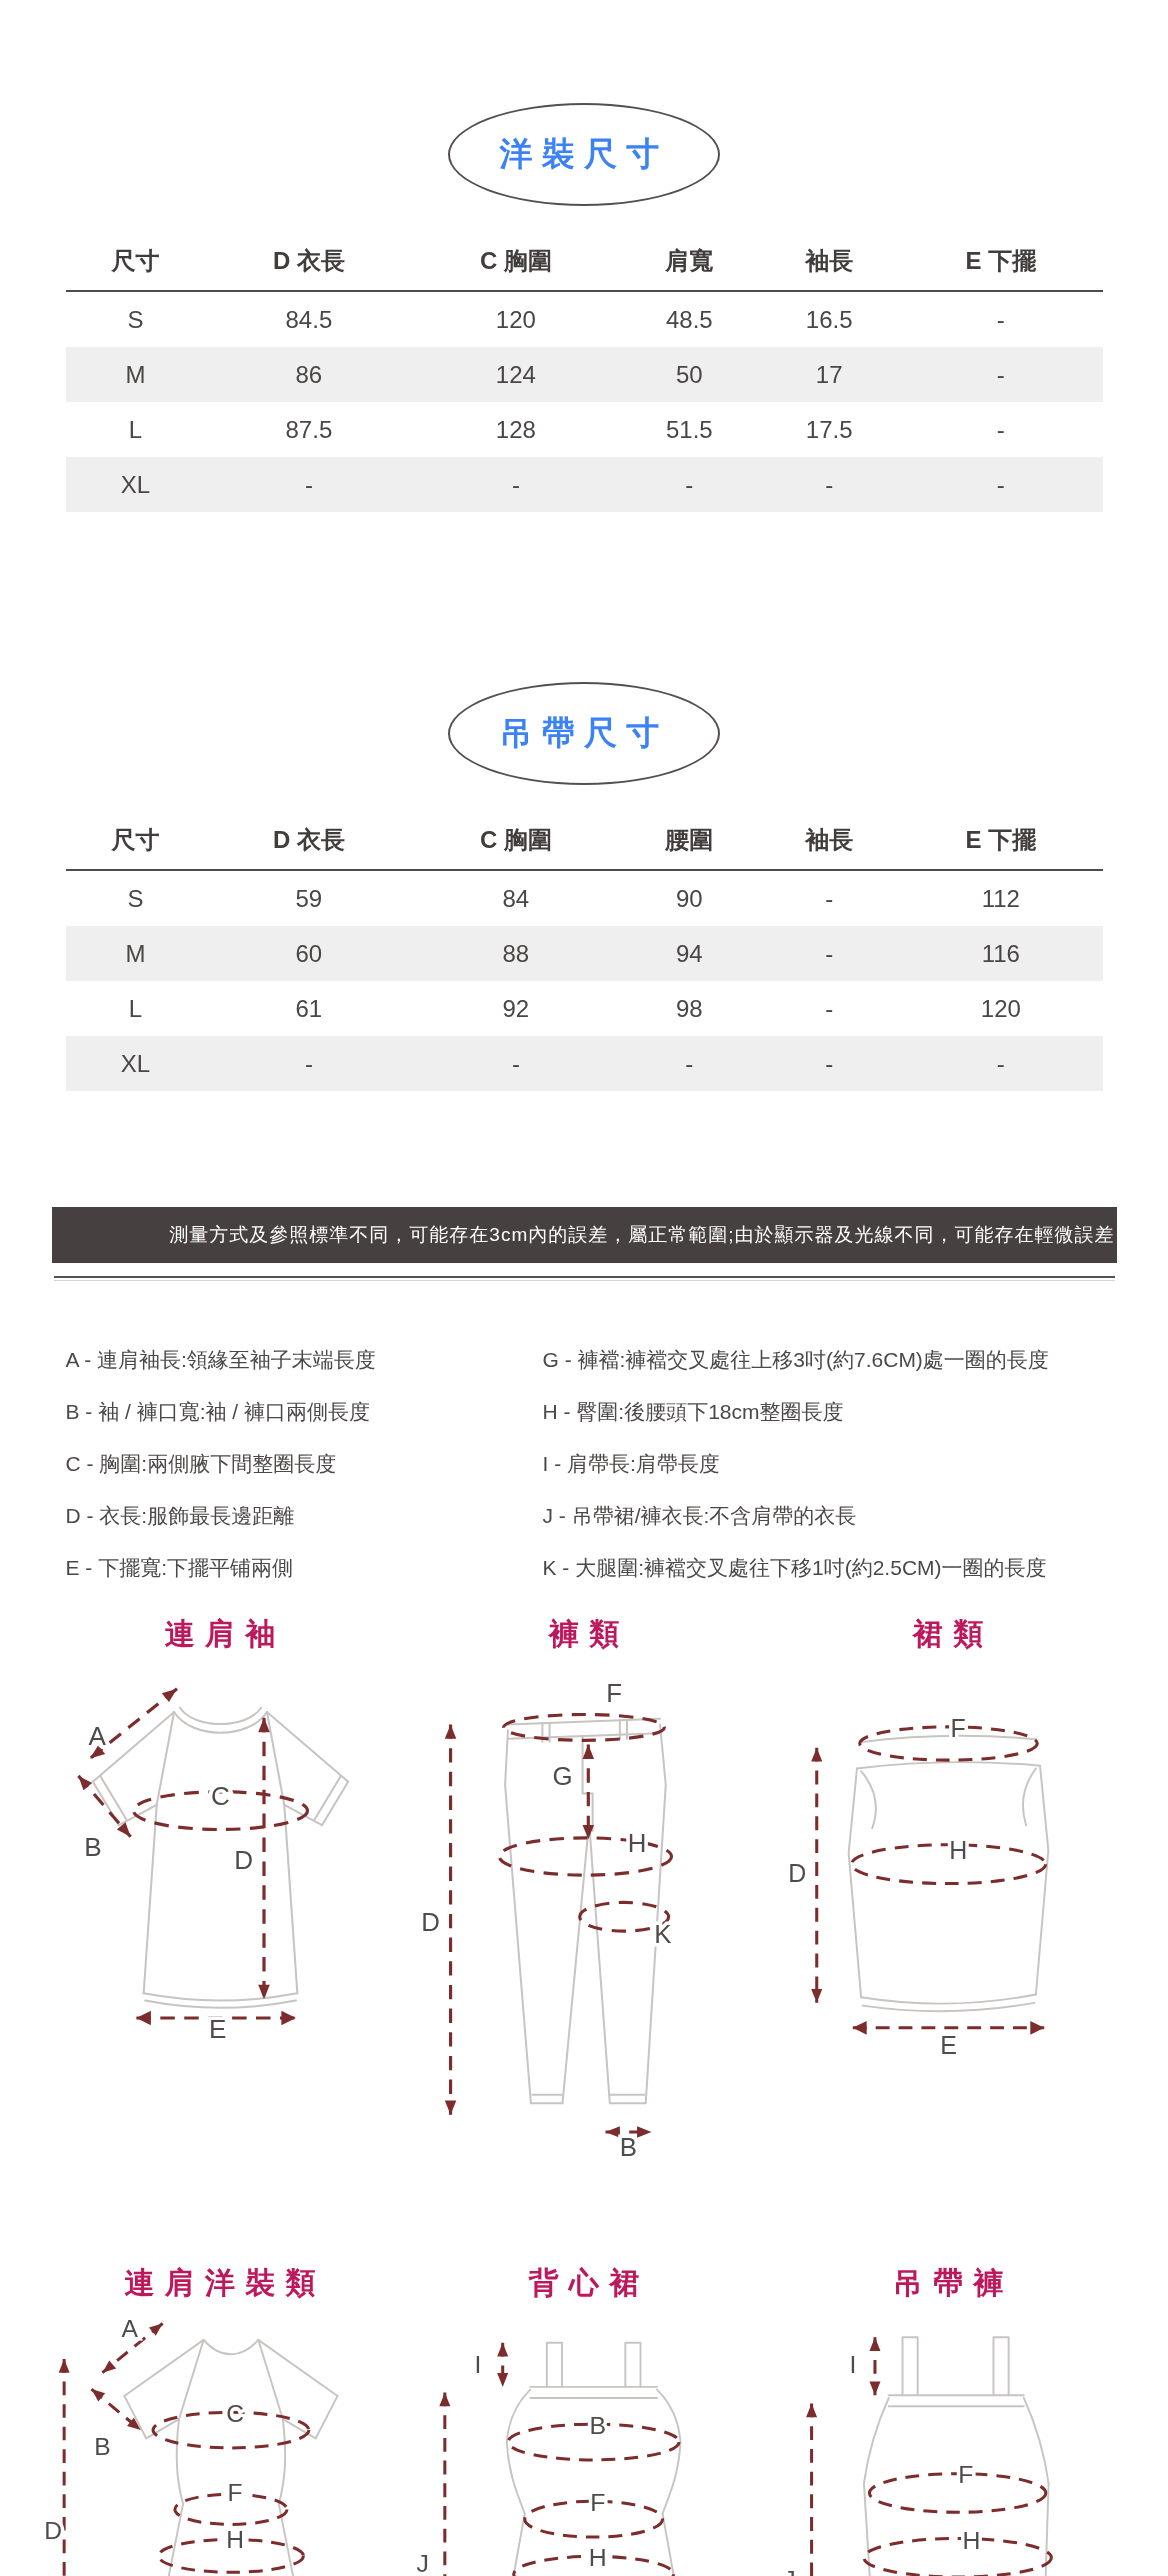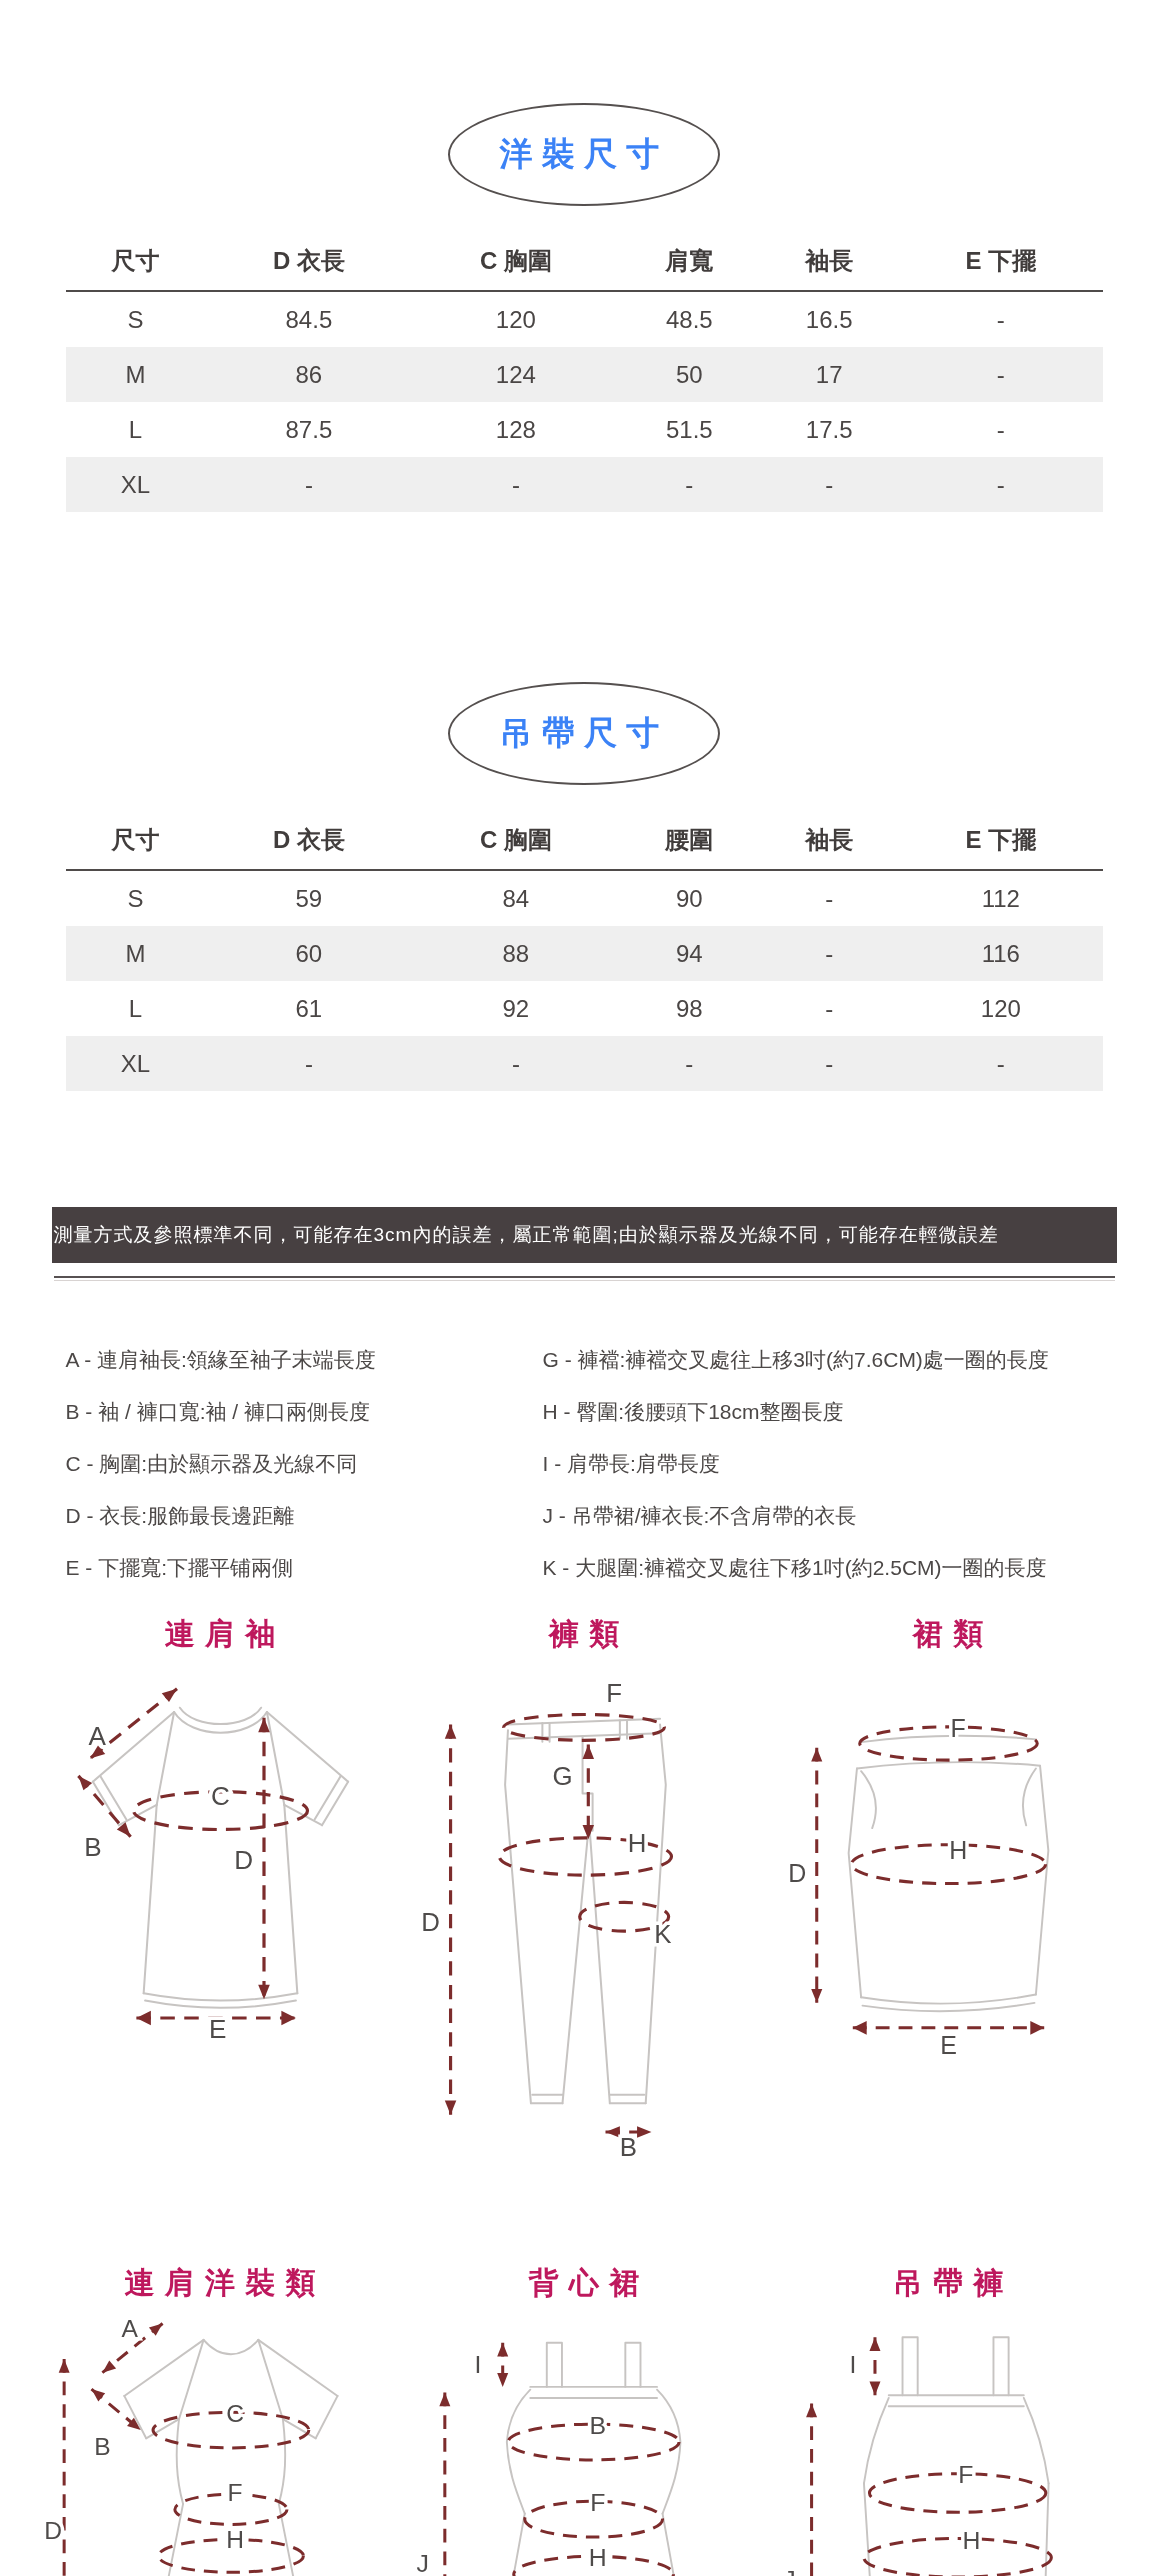--- a/index.html
+++ b/index.html
@@ -13,21 +13,21 @@
   .oval-2{margin-top:170px;justify-content:center;}
   
   table.size-table{width:1037px;margin:26px auto 0;border-collapse:collapse;text-align:center;
         font-size:24px;color:#4a4645;}
   table.size-table thead tr{border-bottom:2.1px solid #4f4b4a;}
   table.size-table th{height:56px;font-weight:bold;color:#413d3c;}
   table.size-table td{height:53px;font-weight:normal;}
   table.size-table tbody tr:nth-child(even){background:#efefef;}
   
   .notice{width:1061px;margin:116px auto 0;background:#474041;color:#ffffff;
-        font-size:19px;letter-spacing:1px;text-align:left;padding:15px 2px;}
+        font-size:19px;letter-spacing:1px;text-align:right;padding:15px 2px;}
   .divider{width:1061px;margin:13.4px auto 0;height:1.5px;border-top:2.6px solid #575152;border-bottom:1px solid #d8d3d2;}
   
   .legend{width:1037px;margin:53px auto 0;display:flex;font-size:21px;color:#4c4847;}
   .legend ul{list-style:none;margin:0;padding:0;}
   .legend li{line-height:52px;white-space:nowrap;}
   .legend .col-left{width:46%;}
   .legend .col-right{width:54%;}
   
   .diagrams{width:1092px;margin:20.6px auto 0;display:grid;grid-template-columns:1fr 1fr 1fr;row-gap:103px;align-items:start;}
   .diagram{text-align:center;}
@@ -145,21 +145,21 @@
     </tbody>
   </table>
 
   <div class="notice">測量方式及參照標準不同，可能存在3cm內的誤差，屬正常範圍;由於顯示器及光線不同，可能存在輕微誤差</div>
   <div class="divider"></div>
 
   <div class="legend">
     <ul class="col-left">
       <li>A - 連肩袖長:領緣至袖子末端長度</li>
       <li>B - 袖 / 褲口寬:袖 / 褲口兩側長度</li>
-      <li>C - 胸圍:由於顯示器及光線不同</li>
+      <li>C - 胸圍:兩側腋下間整圈長度</li>
       <li>D - 衣長:服飾最長邊距離</li>
       <li>E - 下擺寬:下擺平铺兩側</li>
     </ul>
     <ul class="col-right">
       <li>G - 褲襠:褲襠交叉處往上移3吋(約7.6CM)處一圈的長度</li>
       <li>H - 臀圍:後腰頭下18cm整圈長度</li>
       <li>I - 肩帶長:肩帶長度</li>
       <li>J - 吊帶裙/褲衣長:不含肩帶的衣長</li>
       <li>K - 大腿圍:褲襠交叉處往下移1吋(約2.5CM)一圈的長度</li>
     </ul>

